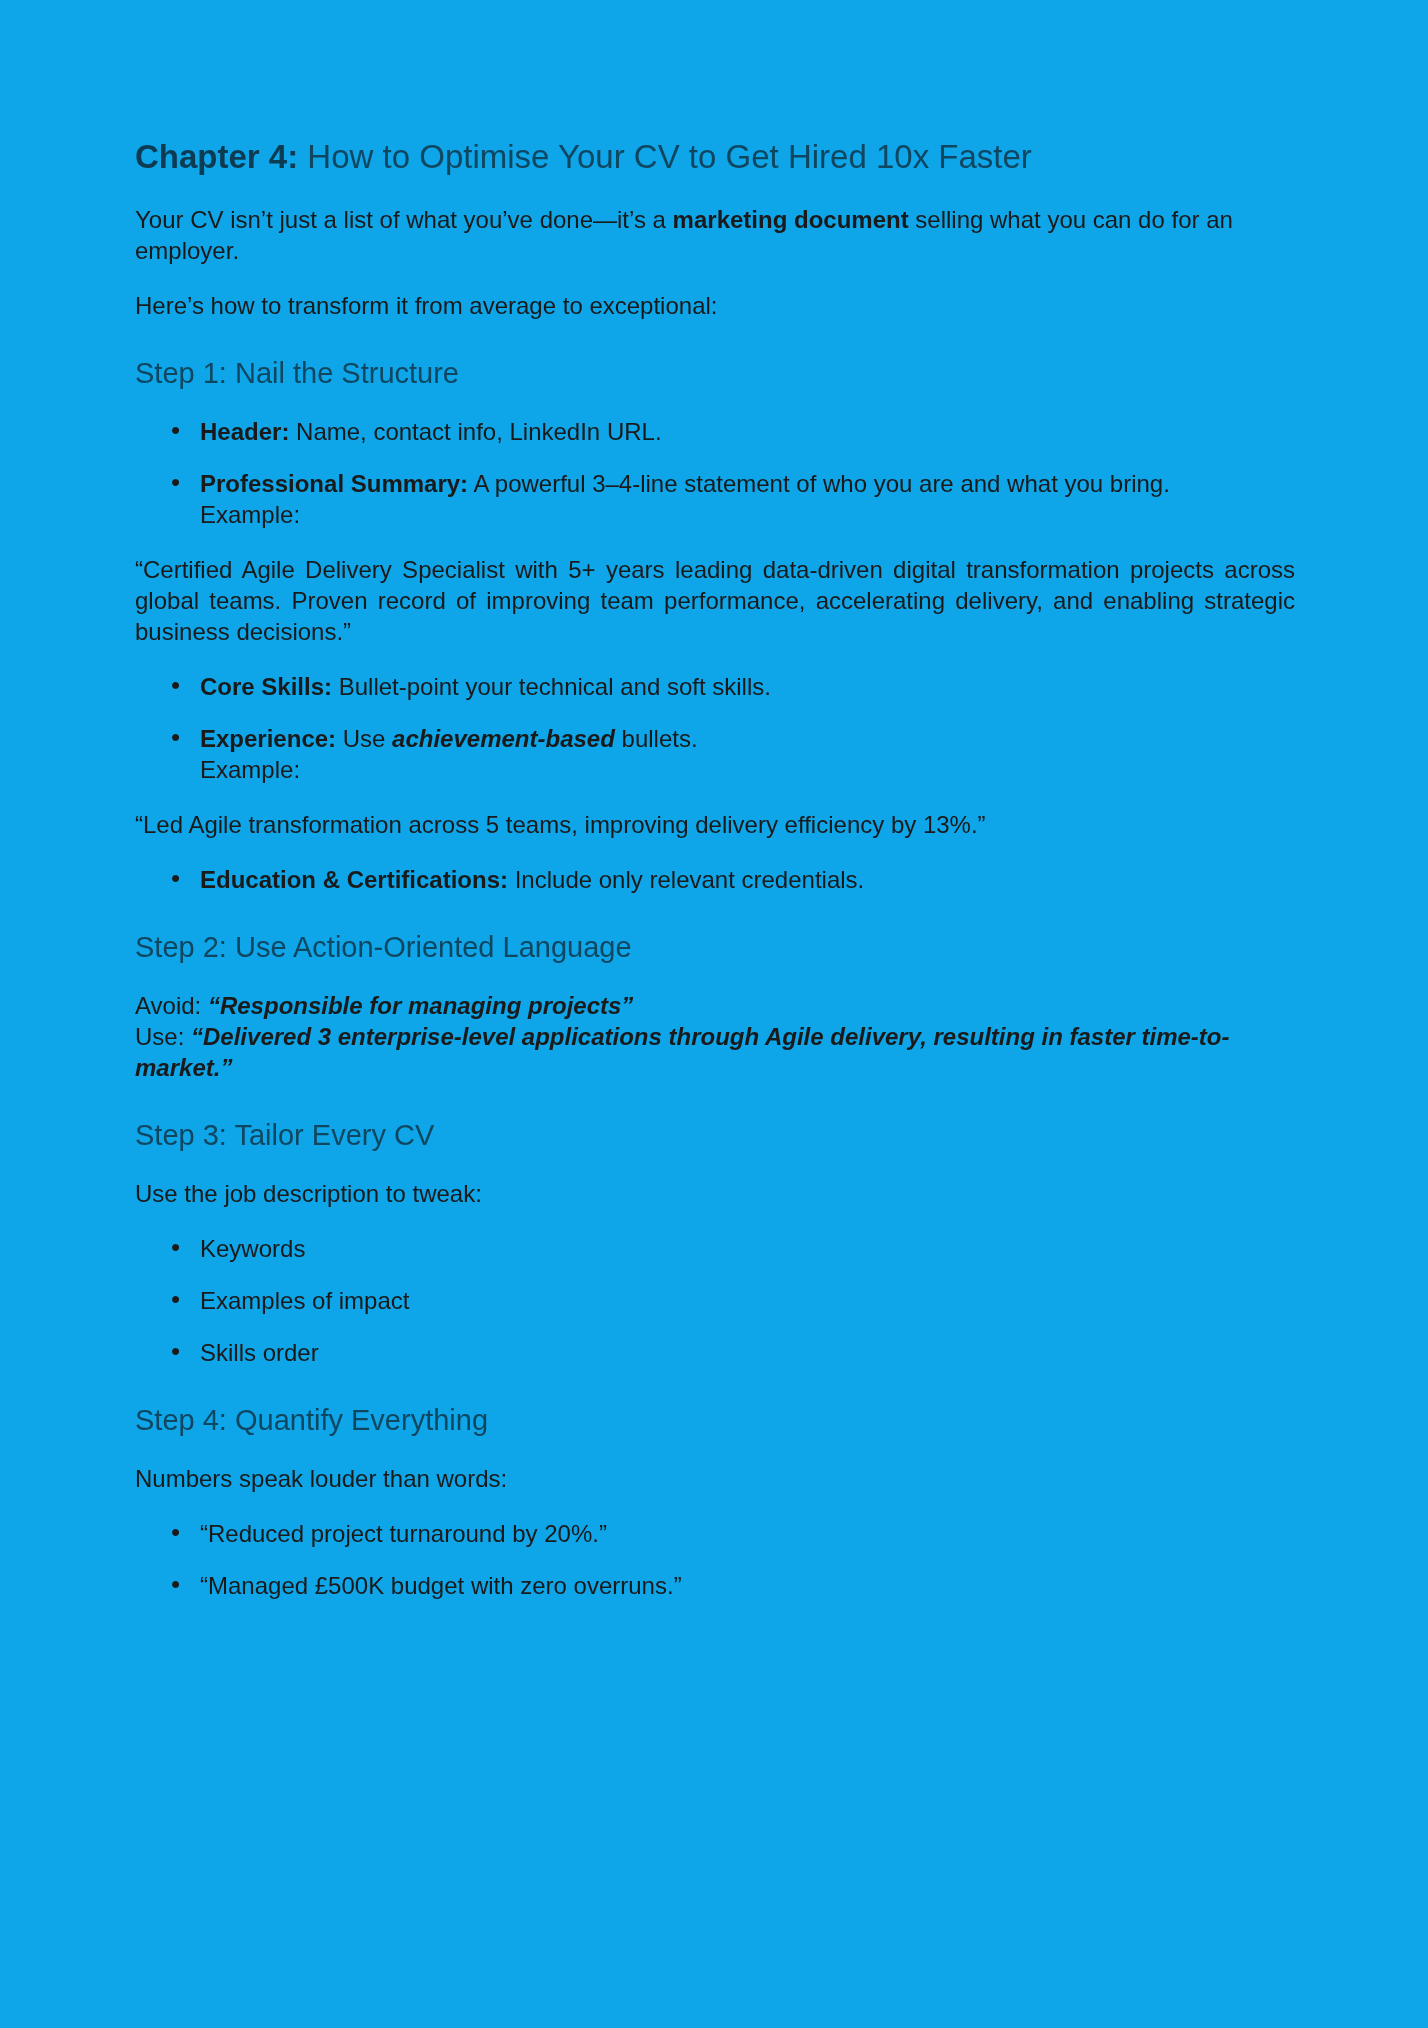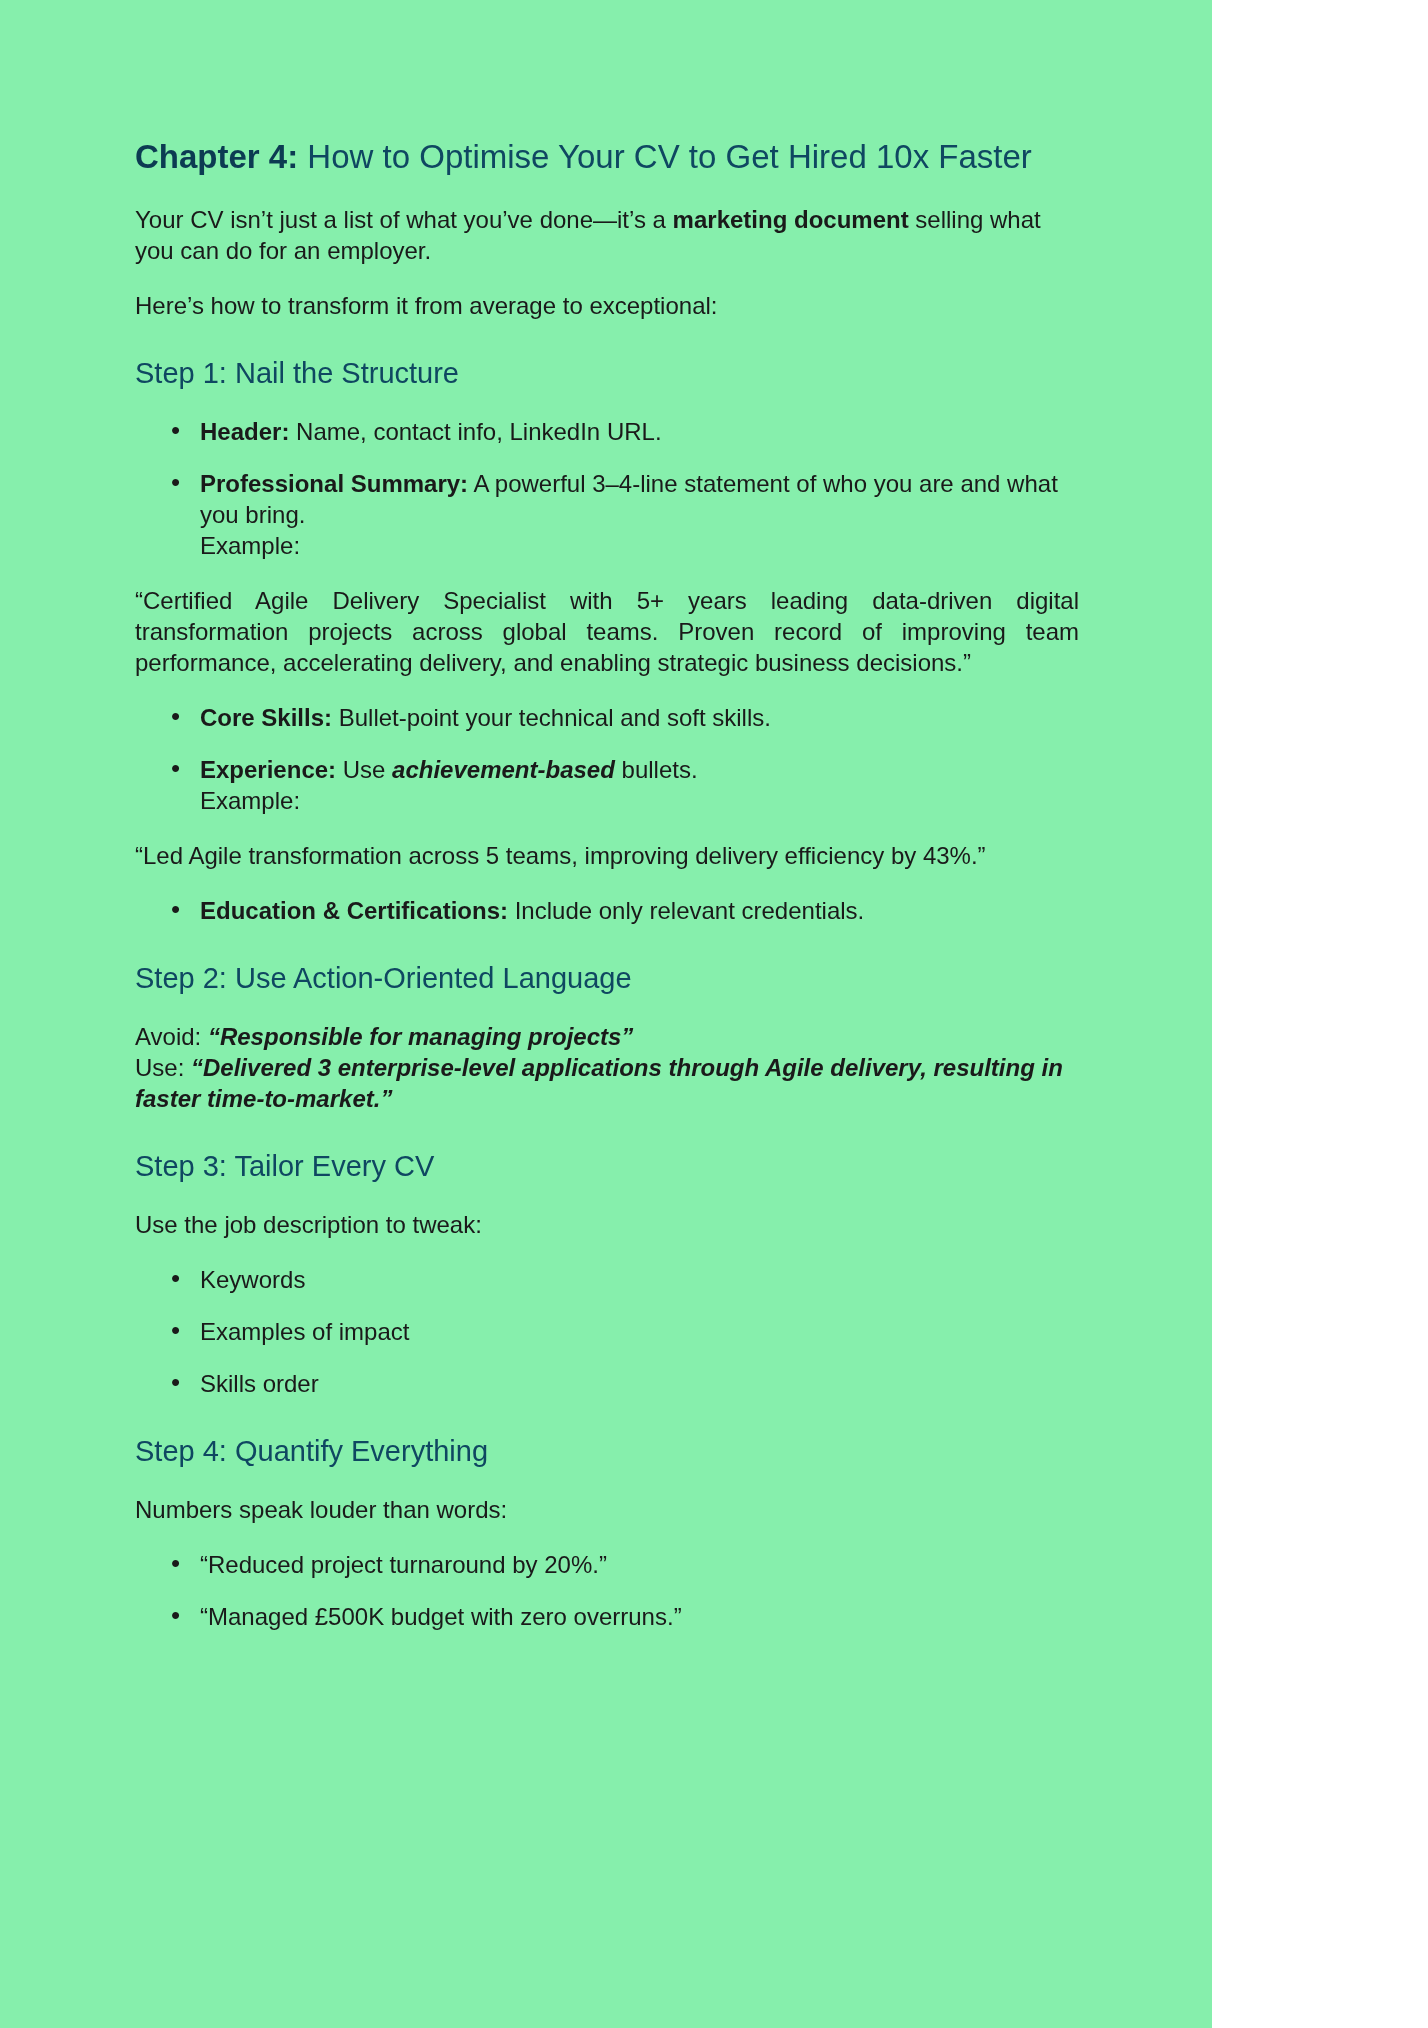--- a/index.html
+++ b/index.html
@@ -1,20 +1,20 @@
 <!DOCTYPE html>
 <html><head>
 <meta charset="utf-8">
 <style>
   * { margin: 0; padding: 0; box-sizing: border-box; }
   html, body { background: #ffffff; }
   .page {
-    width: 1212px;
+    width: 1428px;
     height: 2028px;
-    background: #86efac;
+    background: #0ea5e9;
     padding: 136px 133px 0 135px;
     font-family: "Liberation Sans", sans-serif;
     color: #1a1a1a;
     overflow: hidden;
   }
   h1.chapter {
     font-size: 33px;
     line-height: 42px;
     font-weight: 400;
     margin: 0 0 26px 0;
@@ -77,21 +77,21 @@
     <li><strong>Professional Summary:</strong><span> A powerful 3–4-line statement of who you are and what you bring.</span><br><span>Example:</span></li>
   </ul>
 
   <p class="body justify">“Certified Agile Delivery Specialist with 5+ years leading data-driven digital transformation projects across global teams. Proven record of improving team performance, accelerating delivery, and enabling strategic business decisions.”</p>
 
   <ul class="bullets">
     <li><strong>Core Skills:</strong><span> Bullet-point your technical and soft skills.</span></li>
     <li><strong>Experience:</strong><span> Use </span><em>achievement-based</em><span> bullets.</span><br><span>Example:</span></li>
   </ul>
 
-  <p class="body">“Led Agile transformation across 5 teams, improving delivery efficiency by 43%.”</p>
+  <p class="body">“Led Agile transformation across 5 teams, improving delivery efficiency by 13%.”</p>
 
   <ul class="bullets">
     <li><strong>Education &amp; Certifications:</strong><span> Include only relevant credentials.</span></li>
   </ul>
 
   <h2 class="step-heading">Step 2: Use Action-Oriented Language</h2>
 
   <p class="body"><span>Avoid: </span><em>“Responsible for managing projects”</em><br><span>Use: </span><em>“Delivered 3 enterprise-level applications through Agile delivery, resulting in faster time-to-market.”</em></p>
 
   <h2 class="step-heading">Step 3: Tailor Every CV</h2>

